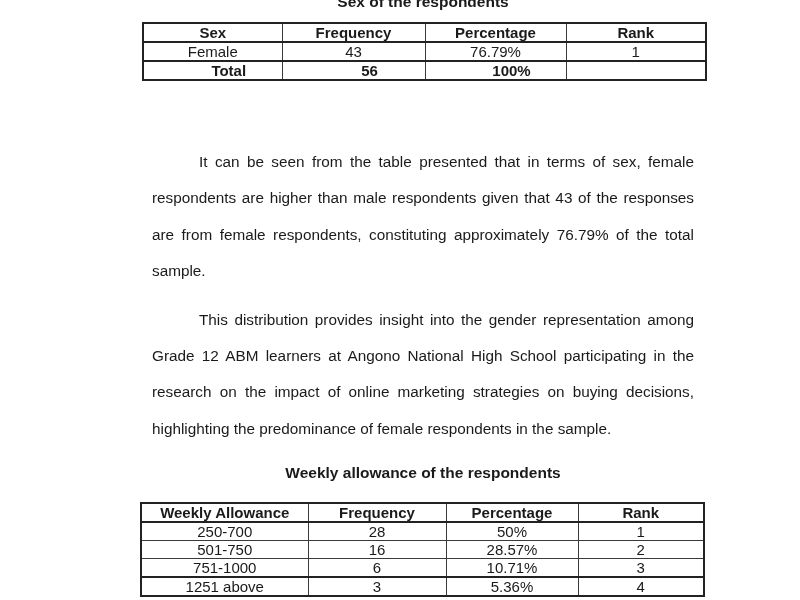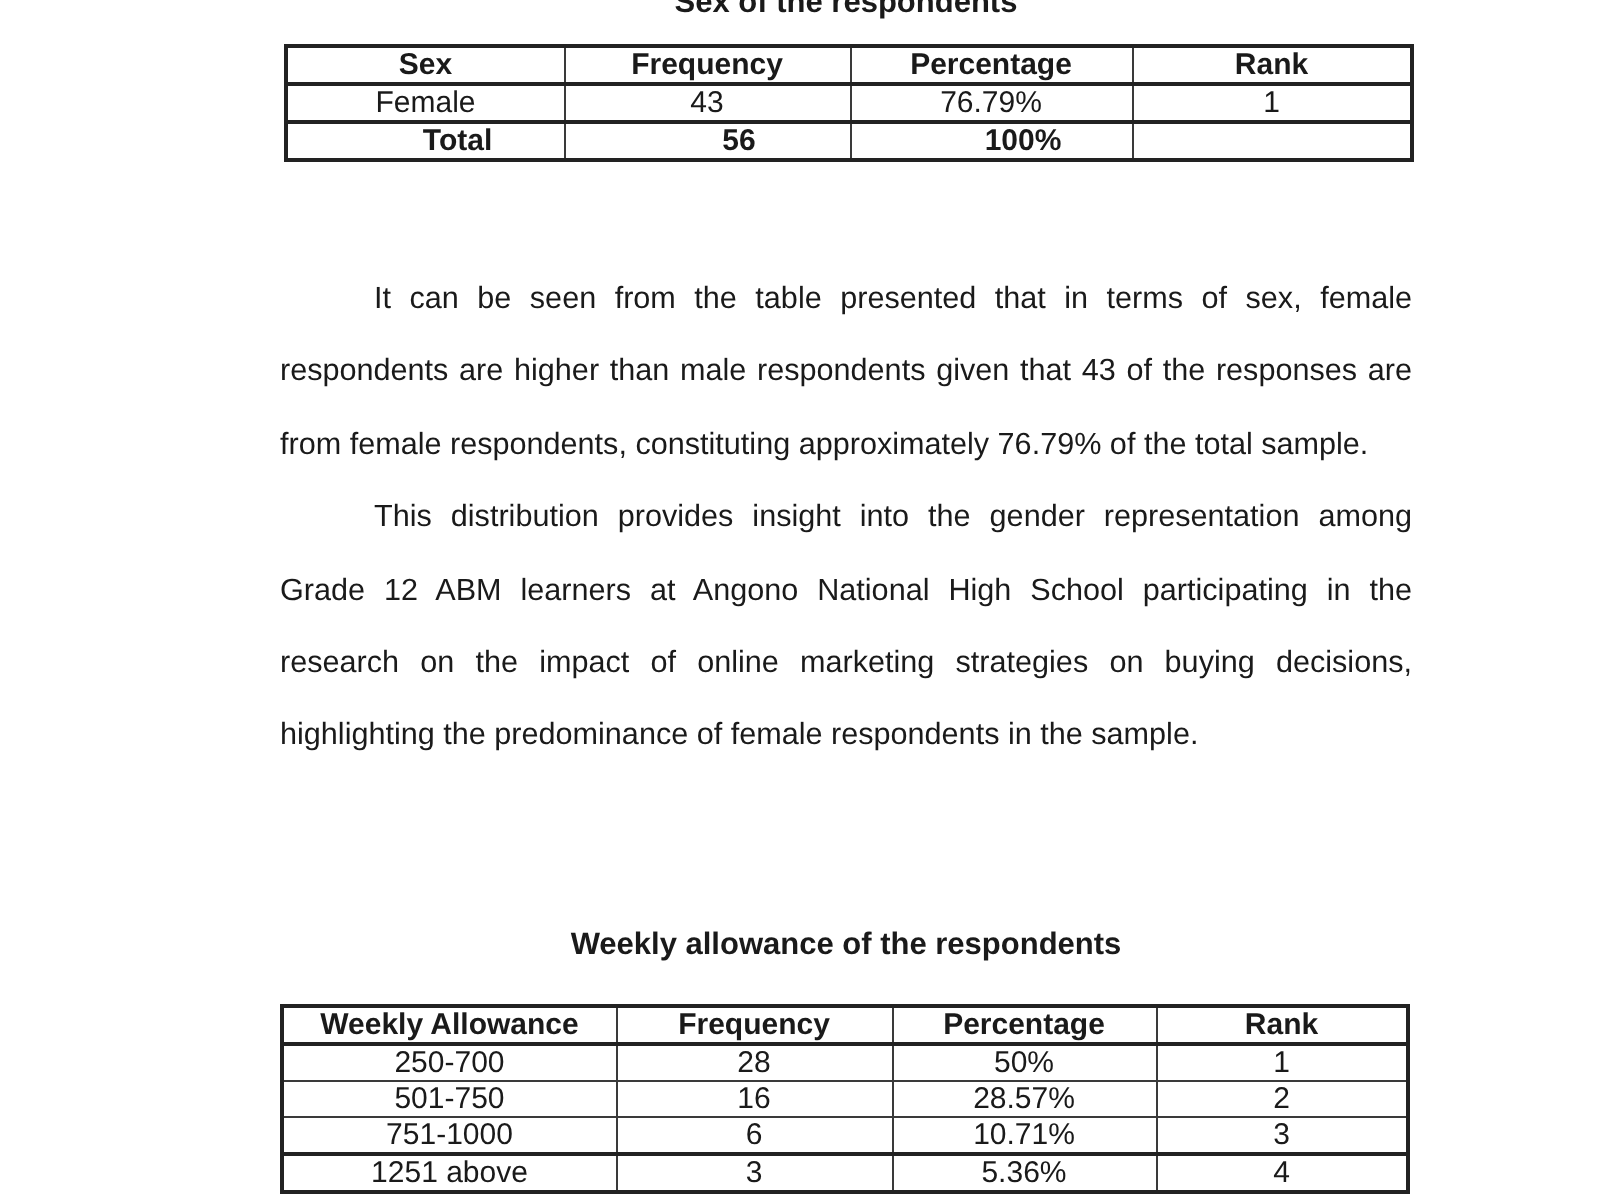--- a/index.html
+++ b/index.html
@@ -28,21 +28,21 @@
 
   .body-text {
     position: absolute;
     left: 140px;
     top: 132px;
     width: 566px;
     font-size: 15.3px;
     line-height: 36.4px;
     text-align: justify;
   }
-  .body-text p { margin: 0; text-indent: 47px; }
+  .body-text p { margin: 12px; text-indent: 47px; }
 
   table {
     position: absolute;
     border-collapse: collapse;
     table-layout: fixed;
     border: 2px solid #222222;
     font-size: 15px;
   }
   #sex-table       { left: 142px; top: 22px;  width: 563px; }
   #allowance-table { left: 140px; top: 502px; width: 563px; }

